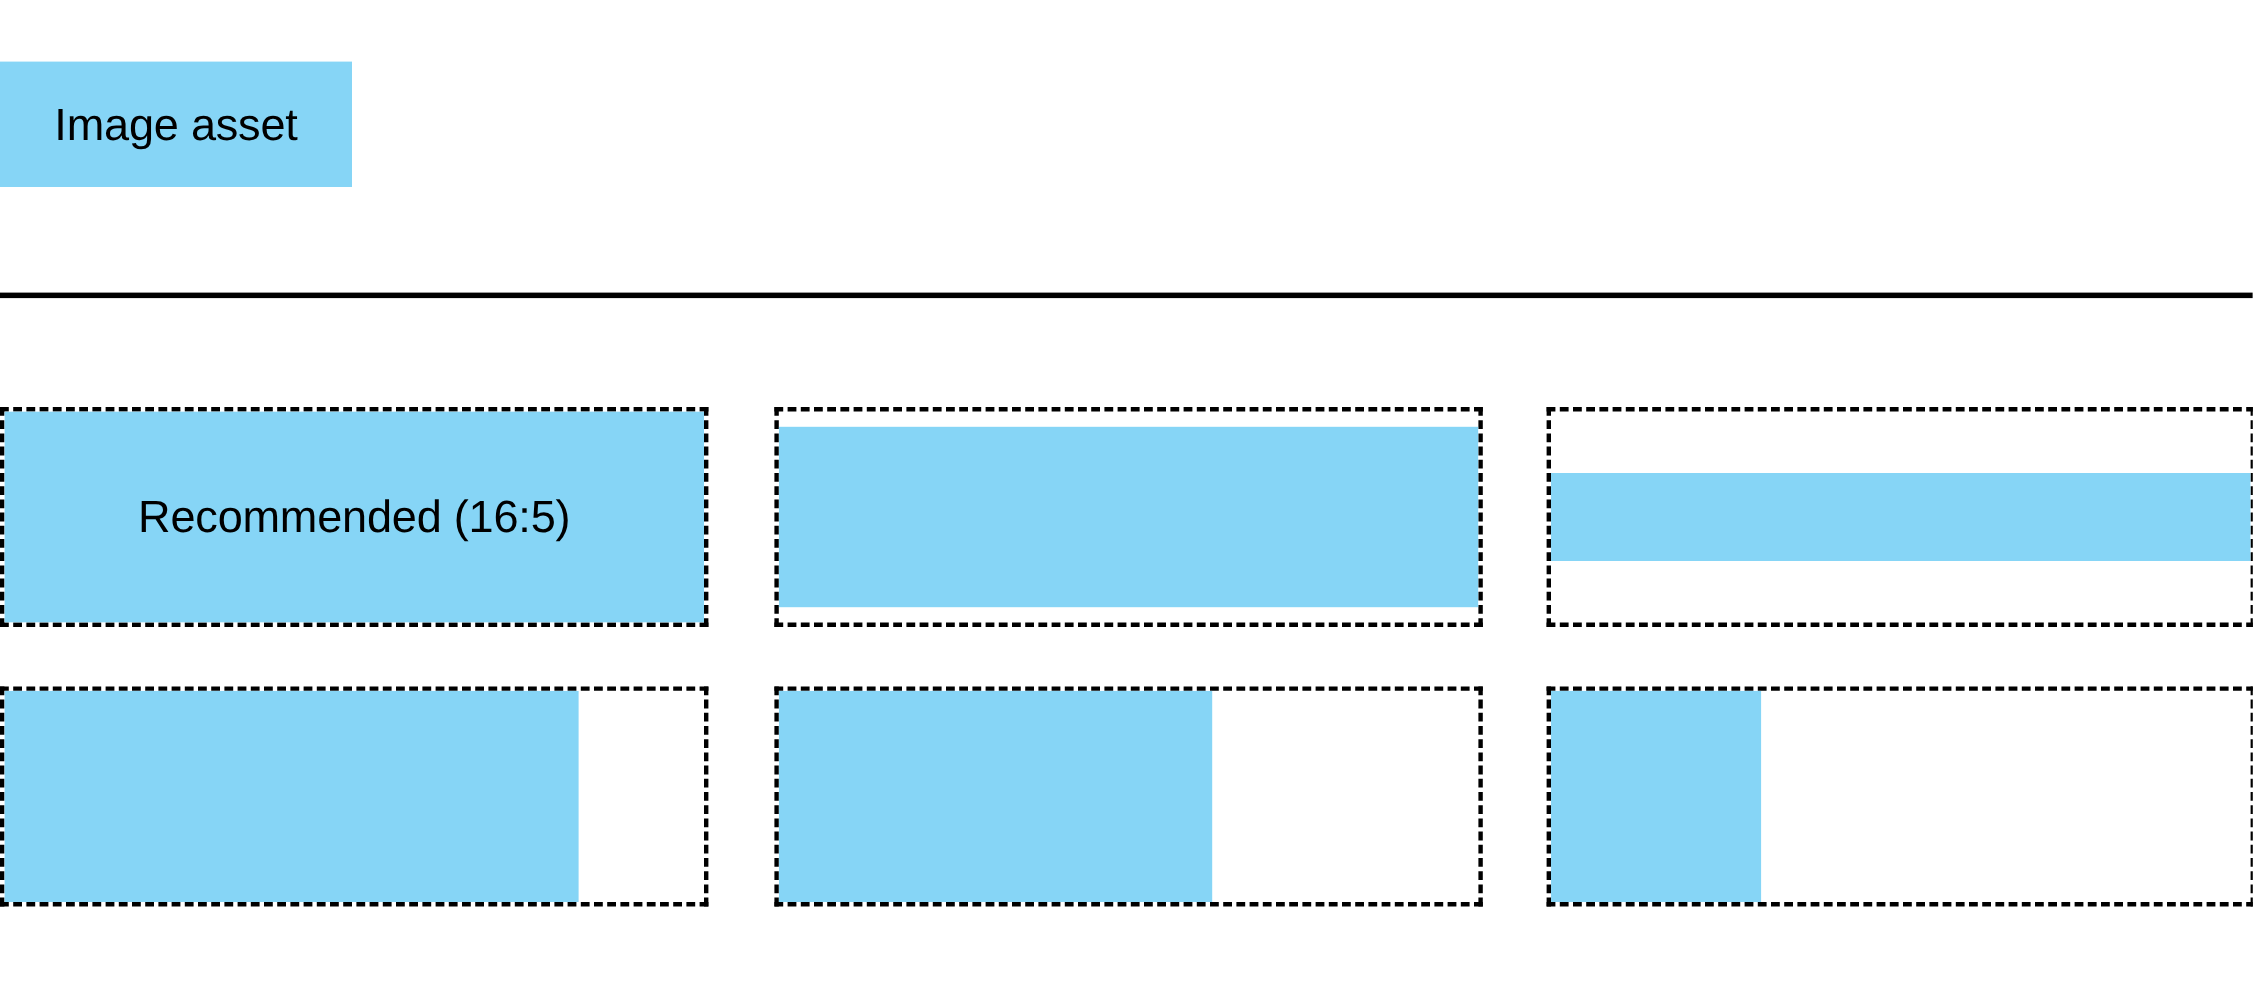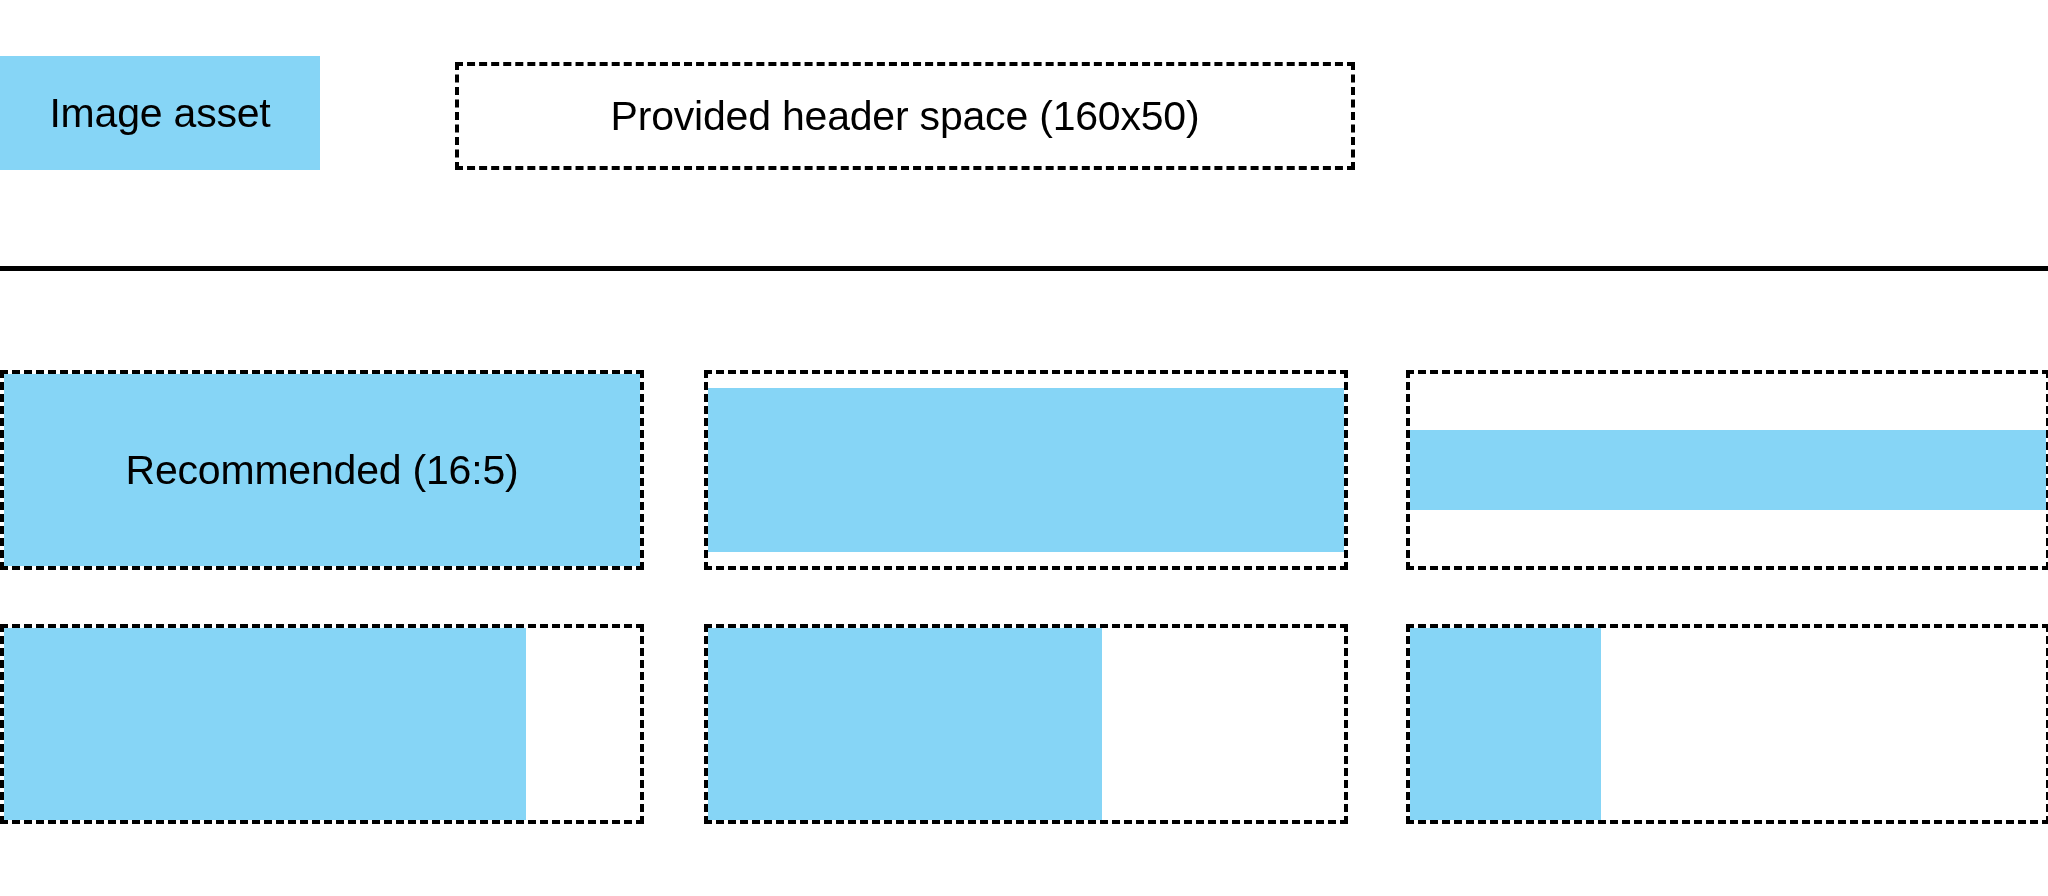--- a/index.html
+++ b/index.html
@@ -148,23 +148,20 @@
 <body>
 
 <div class="canvas">
 
   <div class="header-band">
 
     <div class="asset-swatch">
       <span class="asset-swatch-label">Image asset</span>
     </div>
 
-    <div class="header-space-box">
-      <span class="header-space-label">Provided header space (160x50)</span>
-    </div>
 
     <div class="divider"></div>
   </div>
 
   <div class="ratio-grid">
 
     <div class="ratio-cell col-1 row-1">
       <div class="ratio-fill fill-full"></div>
       <div class="ratio-label">Recommended (16:5)</div>
     </div>

